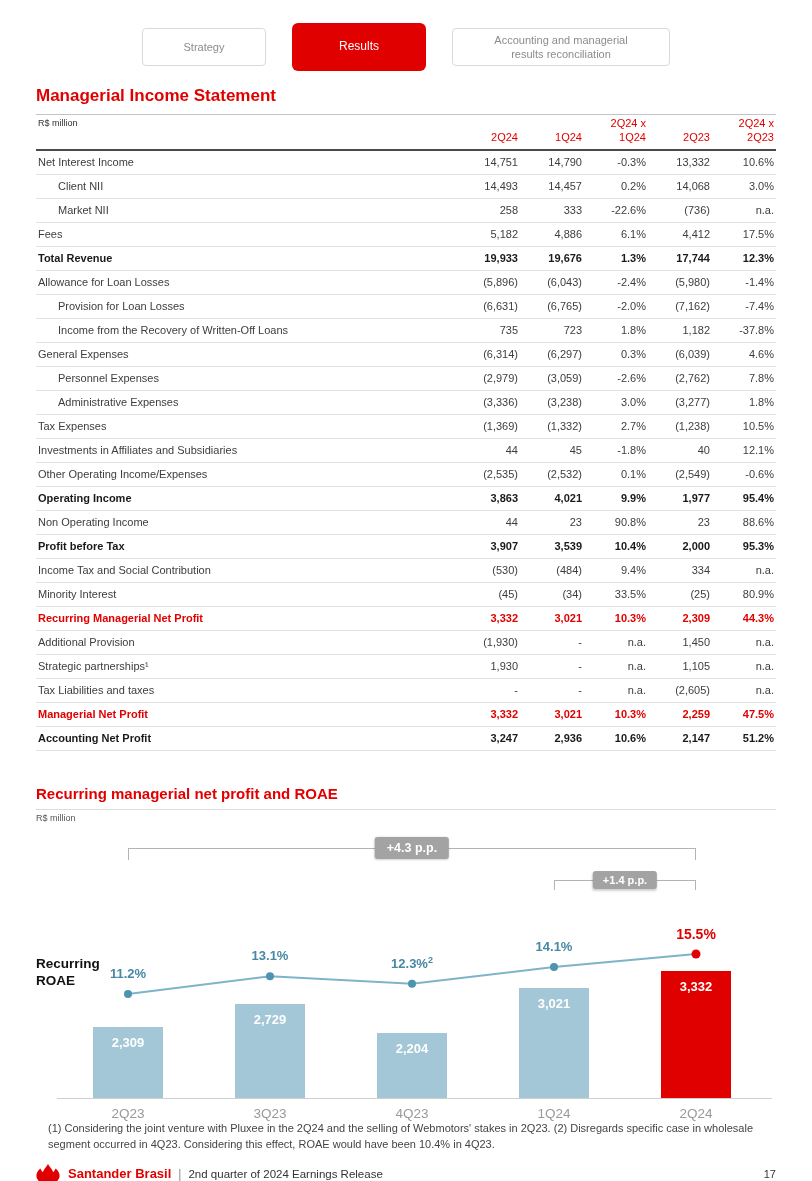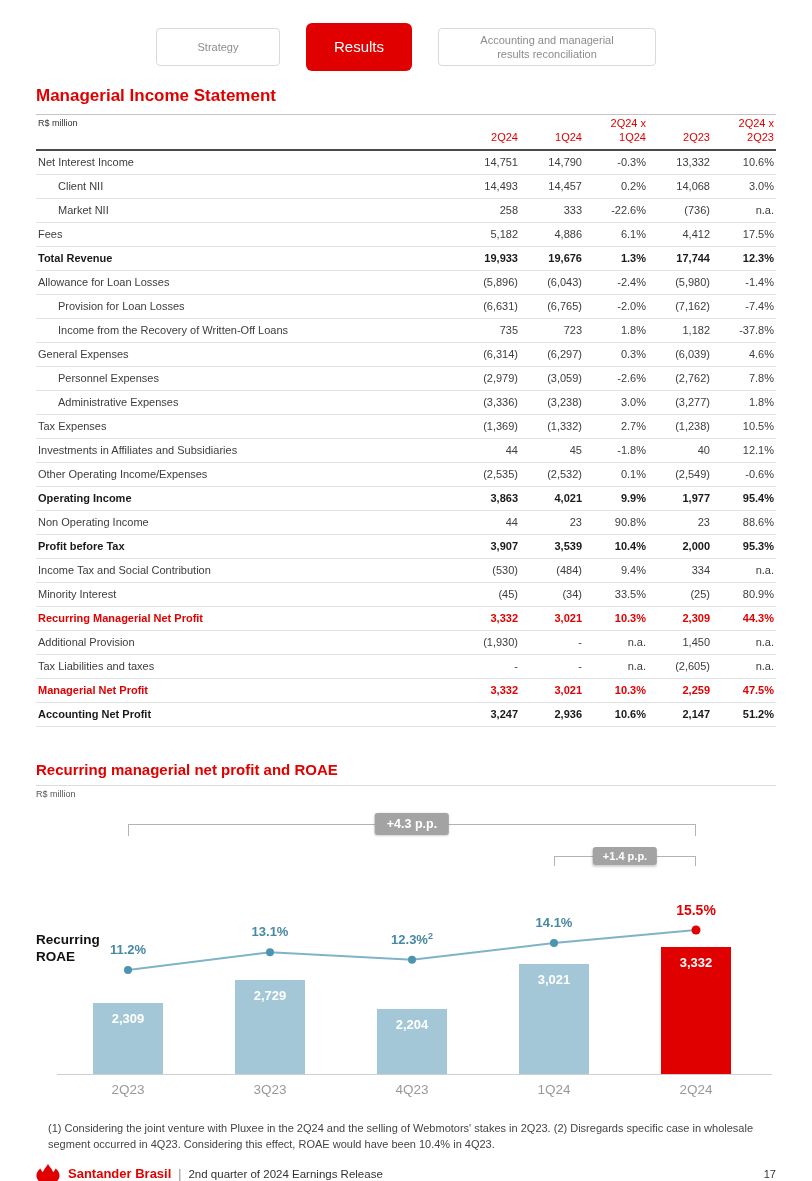--- a/index.html
+++ b/index.html
@@ -6,21 +6,21 @@
   html,body { background:#ffffff; }
   body { font-family:"Liberation Sans", sans-serif; }
   .page { width:812px; height:1181px; position:relative; background:#fff; overflow:hidden; margin:16px auto; }
 
   
   .tabs { display:flex; justify-content:center; align-items:center; gap:26px; padding-top:4px; height:58px; }
   .tab { display:flex; align-items:center; justify-content:center; text-align:center;
          font-size:11px; color:#8c8c8c; border:1px solid #d9d9d9; border-radius:4px;
          background:#fff; white-space:pre-line; line-height:1.3; cursor:pointer; }
   .tab-strategy { width:124px; height:38px; }
-  .tab-results  { width:106px; height:48px; background:#e10000; color:#fff; border:none; border-radius:6px; font-size:15px; }
+  .tab-results  { width:134px; height:48px; background:#e10000; color:#fff; border:none; border-radius:6px; font-size:12px; }
   .tab-recon    { width:218px; height:38px; }
 
   
   .section-title { margin:12px 36px 0; font-size:17px; font-weight:bold; color:#e10000; }
   .is-table { width:740px; margin:8px 36px 0; border-collapse:collapse; table-layout:fixed; }
   .is-table thead tr { border-top:1px solid #c4c4c4; }
   .is-table th { border-bottom:2px solid #4a4a4a; }
   th.unit  { font-size:9px; color:#333; text-align:left; vertical-align:top; font-weight:normal; padding:3px 0 3px 2px; }
   th.col-h { font-size:11px; color:#e10000; text-align:right; vertical-align:bottom; font-weight:normal;
              white-space:pre-line; line-height:1.25; padding:2px 2px 4px 0; }
@@ -258,20 +258,28 @@
         </tr>
         <tr class="row-normal">
           <td class="lbl">Additional Provision</td>
           <td class="val">(1,930)</td>
           <td class="val">-</td>
           <td class="val">n.a.</td>
           <td class="val">1,450</td>
           <td class="val">n.a.</td>
         </tr>
         <tr class="row-normal">
+          <td class="lbl">Strategic partnerships¹</td>
+          <td class="val">1,930</td>
+          <td class="val">-</td>
+          <td class="val">n.a.</td>
+          <td class="val">1,105</td>
+          <td class="val">n.a.</td>
+        </tr>
+        <tr class="row-normal">
           <td class="lbl">Tax Liabilities and taxes</td>
           <td class="val">-</td>
           <td class="val">-</td>
           <td class="val">n.a.</td>
           <td class="val">(2,605)</td>
           <td class="val">n.a.</td>
         </tr>
         <tr class="row-red-bold">
           <td class="lbl">Managerial Net Profit</td>
           <td class="val">3,332</td>

